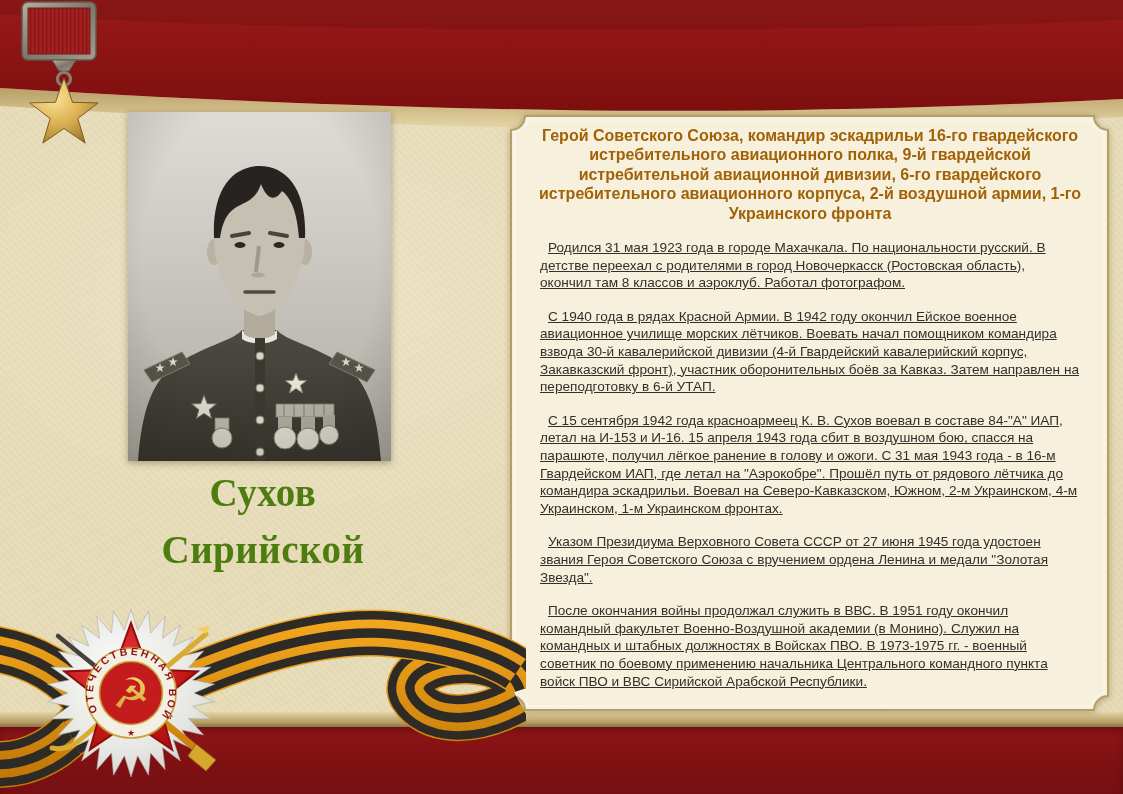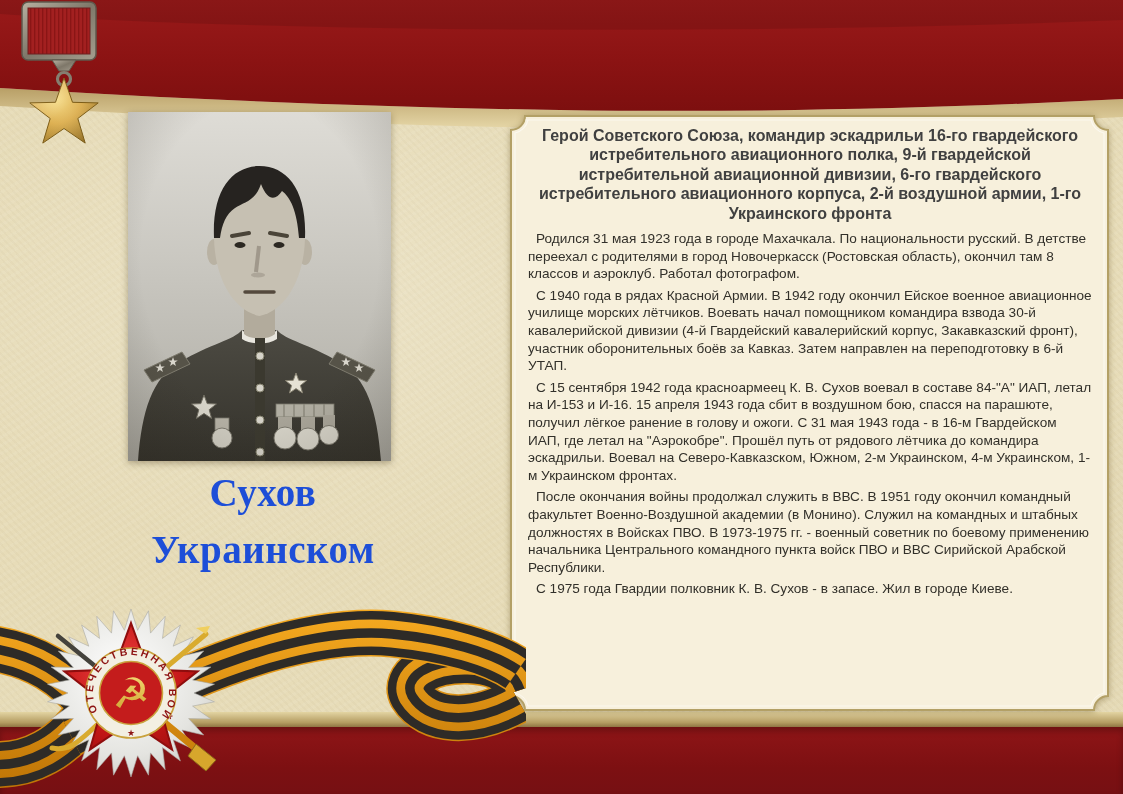--- a/index.html
+++ b/index.html
@@ -28,31 +28,31 @@
     box-shadow:inset 0 4px 6px rgba(0,0,0,.25);
   }
   .medal-svg{position:absolute; left:2px; top:0; z-index:4;}
   .panel-frame{position:absolute; left:508px; top:113px; z-index:2;
     filter:drop-shadow(0 1px 3px rgba(110,90,40,.45));}
   .panel-content{
     position:absolute; left:524px; top:124px; width:572px; height:582px; z-index:3;
     overflow:hidden; color:#32302A; font-size:13.6px; line-height:17.6px;
   }
   .panel-header{
-    font-weight:bold; color:#404040; text-align:center;
+    font-weight:bold; color:#a16207; text-align:center;
     font-size:16px; line-height:19.4px; margin:2px 2px 7px 2px;
   }
-  .bio p{margin:4px; text-indent:8px;}
+  .bio p{margin:16px; text-indent:8px;text-decoration:underline;}
   .portrait{
     position:absolute; left:128px; top:112px; z-index:3;
     box-shadow:0 2px 7px rgba(50,35,10,.35);
   }
   .hero-name{
     position:absolute; left:48px; top:464px; width:430px; z-index:3;
-    text-align:center; color:#1d4ed8; font-family:"Liberation Serif", serif;
+    text-align:center; color:#4d7c0f; font-family:"Liberation Serif", serif;
     font-weight:bold; font-size:39px; line-height:57px; letter-spacing:.5px;
   }
   .emblem{position:absolute; left:0; top:608px; z-index:5;}
   
   .rb-edge {fill:none; stroke:url(#orGrad); stroke-width:47;}
   .rb-black{fill:none; stroke:#2e2b27;     stroke-width:44;}
   .rb-or   {fill:none; stroke:url(#orGrad); stroke-width:27;}
   .rb-mid  {fill:none; stroke:#2e2b27;     stroke-width:9.5;}
   .ring-text{font-family:"Liberation Sans", sans-serif; font-size:10.5px; font-weight:bold;
     letter-spacing:2.6px; fill:#8e1414;}
@@ -120,20 +120,21 @@
     <path d="M17,3 H586 A14,14 0 0 0 600,17 V583 A14,14 0 0 0 586,597 H17 A14,14 0 0 0 3,583 V17 A14,14 0 0 0 17,3 Z" fill="#F7F0DC" stroke="#b3a066" stroke-width="2"></path>
     <path d="M17,7 H583 A17,17 0 0 0 596,20 V580 A17,17 0 0 0 583,593 H20 A17,17 0 0 0 7,580 V20 A17,17 0 0 0 20,7 Z" fill="none" stroke="rgba(255,255,255,.55)" stroke-width="1.2"></path>
   </svg>
 
   <div class="panel-content">
     <div class="panel-header">Герой Советского Союза, командир эскадрильи 16-го гвардейского истребительного авиационного полка, 9-й гвардейской истребительной авиационной дивизии, 6-го гвардейского истребительного авиационного корпуса, 2-й воздушной армии, 1-го Украинского фронта</div>
     <div class="bio">
         <p>Родился 31 мая 1923 года в городе Махачкала. По национальности русский. В детстве переехал с родителями в город Новочеркасск (Ростовская область), окончил там 8 классов и аэроклуб. Работал фотографом.</p>
         <p>С 1940 года в рядах Красной Армии. В 1942 году окончил Ейское военное авиационное училище морских лётчиков. Воевать начал помощником командира взвода 30-й кавалерийской дивизии (4-й Гвардейский кавалерийский корпус, Закавказский фронт), участник оборонительных боёв за Кавказ. Затем направлен на переподготовку в 6-й УТАП.</p>
         <p>С 15 сентября 1942 года красноармеец К. В. Сухов воевал в составе 84-"А" ИАП, летал на И-153 и И-16. 15 апреля 1943 года сбит в воздушном бою, спасся на парашюте, получил лёгкое ранение в голову и ожоги. С 31 мая 1943 года - в 16-м Гвардейском ИАП, где летал на "Аэрокобре". Прошёл путь от рядового лётчика до командира эскадрильи. Воевал на Северо-Кавказском, Южном, 2-м Украинском, 4-м Украинском, 1-м Украинском фронтах.</p>
+        <p>Указом Президиума Верховного Совета СССР от 27 июня 1945 года удостоен звания Героя Советского Союза с вручением ордена Ленина и медали "Золотая Звезда".</p>
         <p>После окончания войны продолжал служить в ВВС. В 1951 году окончил командный факультет Военно-Воздушной академии (в Монино). Служил на командных и штабных должностях в Войсках ПВО. В 1973-1975 гг. - военный советник по боевому применению начальника Центрального командного пункта войск ПВО и ВВС Сирийской Арабской Республики.</p>
         <p>С 1975 года Гвардии полковник К. В. Сухов - в запасе. Жил в городе Киеве.</p>
       </div>
   </div>
 
   <svg class="portrait" width="263" height="349" viewBox="0 0 263 349">
     <defs>
       <linearGradient id="photoBg" x1="0" y1="0" x2="0" y2="1">
         <stop offset="0" stop-color="#dedcd6"></stop>
           <stop offset="1" stop-color="#aeaca4"></stop>
@@ -201,21 +202,21 @@
       <rect x="195" y="303" width="12" height="13" fill="#a9a599"></rect>
       <circle cx="157" cy="326" r="11" fill="#d6d3c8" stroke="#7b786d"></circle>
       <circle cx="180" cy="327" r="11" fill="#d6d3c8" stroke="#7b786d"></circle>
       <circle cx="201" cy="323" r="9.5" fill="#d6d3c8" stroke="#7b786d"></circle>
     </g>
     <rect width="263" height="349" fill="url(#vign)"></rect>
   </svg>
 
   <div class="hero-name">
     <div>Сухов</div>
-    <div>Украинском</div>
+    <div>Сирийской</div>
   </div>
 
   <svg class="emblem" width="526" height="186" viewBox="0 608 526 186">
     <defs>
       <linearGradient id="orGrad" gradientUnits="userSpaceOnUse" x1="0" y1="618" x2="0" y2="792">
         <stop offset="0" stop-color="#f4a81f"></stop>
           <stop offset="1" stop-color="#bd7305"></stop>
       </linearGradient>
       <radialGradient id="silverGrad" cx=".45" cy=".4" r=".8">
         <stop offset="0" stop-color="#ffffff"></stop>

